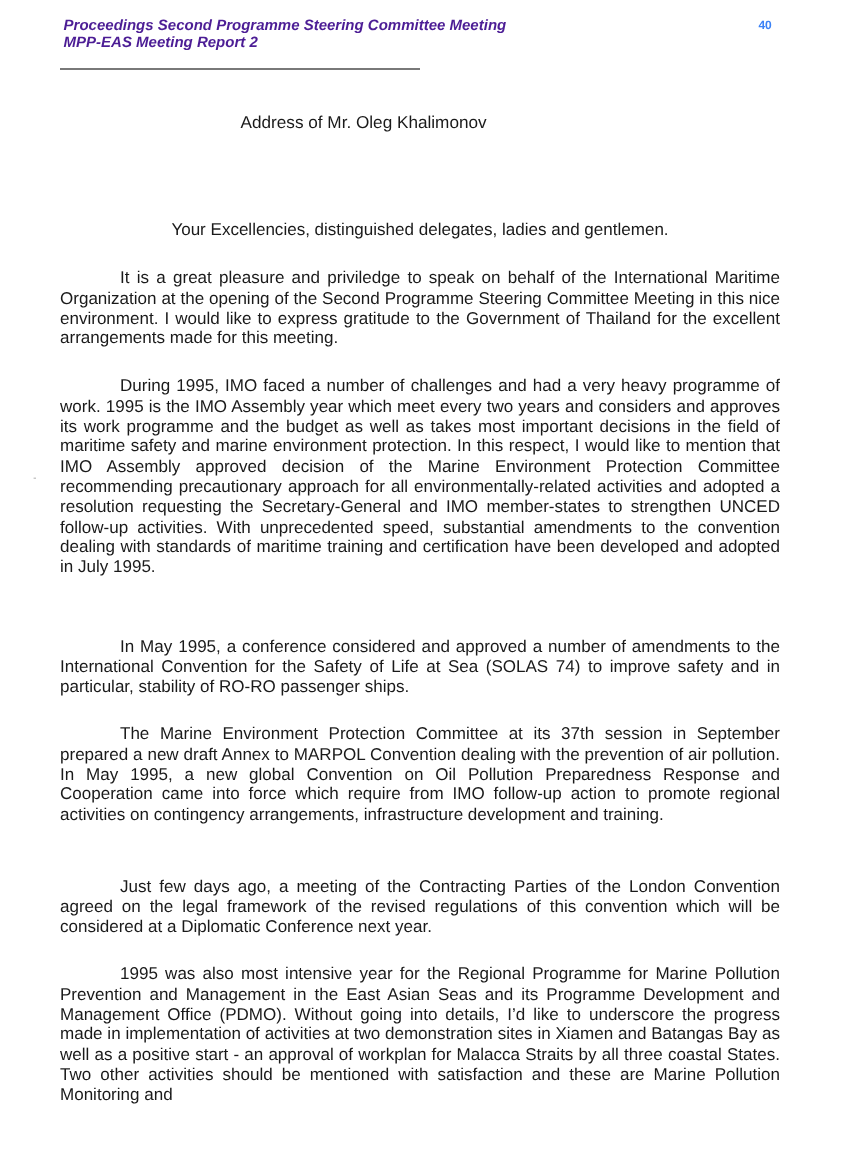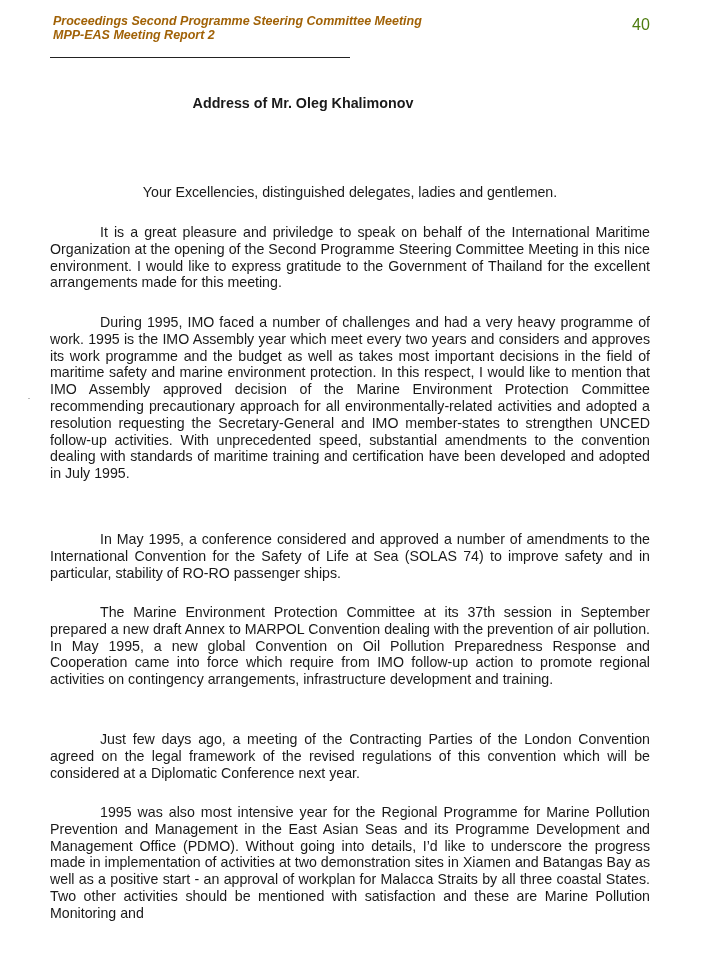--- a/index.html
+++ b/index.html
@@ -16,44 +16,45 @@
       color: #1a1a1a;
     }
     .header-block {
       position: absolute;
       left: 53px;
       top: 14px;
       font-style: italic;
       font-weight: bold;
       font-size: 12.5px;
       line-height: 14px;
-      color: #a16207;
+      color: #4c1d95;
     }
     .page-number {
       position: absolute;
       left: 632px;
       top: 16px;
-      font-size: 16px;
-      color: #4d7c0f;
+      font-size: 10px;
+      color: #3b82f6;
+      font-weight: bold;
     }
     .header-rule {
       position: absolute;
       left: 50px;
       top: 57px;
       width: 300px;
       height: 0;
       border-top: 1.3px solid #222;
     }
     .title-block {
       position: absolute;
       left: 0;
       width: 598px;
       top: 94px;
       text-align: center;
-      font-weight: bold;
+      font-weight: normal;
       font-size: 14.3px;
       line-height: 18px;
       color: #1a1a1a;
     }
     .title-block div { padding-left: 8px; }
     .body-text {
       position: absolute;
       left: 50px;
       width: 600px;
       font-size: 14.2px;

